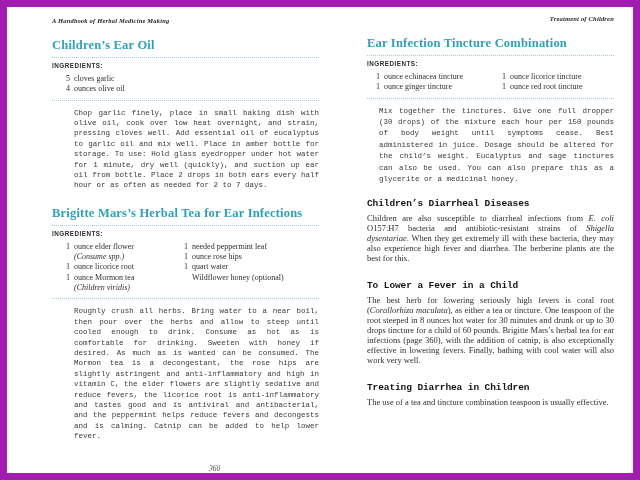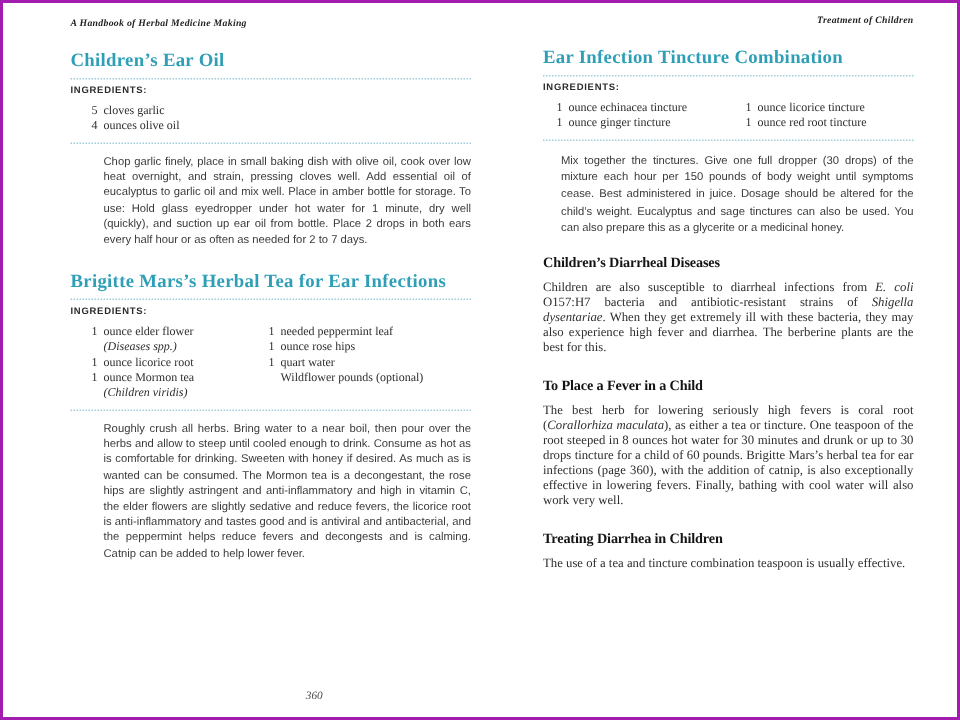--- a/index.html
+++ b/index.html
@@ -1,18 +1,18 @@
 <!DOCTYPE html>
 <html><head>
 <meta charset="utf-8">
 <style>
   html,body{margin:0;padding:0;background:#e9e9e9;}
   .spread{
     position:relative;width:640px;height:480px;background:#ffffff;
-    box-sizing:border-box;border:2px solid #a21caf;overflow:hidden;
+    box-sizing:border-box;border:7px solid #a21caf;overflow:hidden;
     font-family:"Liberation Serif",serif;color:#2e2e2e;
   }
   .page{position:absolute;top:0;}
   .page-left{left:45px;width:267px;top:10px;}
   .page-right{left:360px;width:247px;top:8px;}
 
   .running-header{
     font-family:"Liberation Serif",serif;font-style:italic;font-weight:bold;
     font-size:6.5px;color:#1f1f1f;letter-spacing:.2px;line-height:8px;
   }
@@ -37,29 +37,29 @@
   .page-left  .ing-col.c1{width:125px;padding-left:7px;}
   .page-left  .ing-col.c2{flex:1;}
   .page-right .ing-col.c1{width:128px;padding-left:2px;}
   .page-right .ing-col.c2{flex:1;}
   .ing-row{display:flex;font-size:8px;line-height:10.3px;color:#2e2e2e;}
   .qty{width:11px;text-align:right;flex:none;}
   .ing-text{margin-left:4px;}
   .latin{display:block;font-style:italic;}
 
   .instructions{
-    font-family:Liberation Sans, sans-serif;font-size:7.5px;
+    font-family:Liberation Mono, monospace;font-size:7.5px;
     line-height:10.4px;color:#3a3a3a;text-align:justify;
     margin:7px 0 0 0;
   }
   .page-left  .instructions{margin-left:22px;}
   .page-right .instructions{margin-left:12px;line-height:11.4px;}
 
   .sub-heading{
-    font-family:Liberation Serif, serif;font-weight:bold;
+    font-family:Liberation Mono, monospace;font-weight:bold;
     font-size:9.5px;line-height:11px;color:#141414;letter-spacing:-.1px;
     margin:13px 0 4px 0;
   }
   .sub-heading.gap-lg{margin-top:17px;}
   .body-para{
     font-family:"Liberation Serif",serif;font-size:8.5px;
     line-height:10px;color:#2e2e2e;text-align:justify;margin:0;
   }
   .page-number{
     position:absolute;top:447px;font-size:7.5px;color:#4a4a4a;
@@ -98,21 +98,21 @@
     <section>
       <h2 class="recipe-title mt-title2">Brigitte Mars’s Herbal Tea for Ear Infections</h2>
       <div class="rule"></div>
       <div class="ing-label">INGREDIENTS:</div>
       <div class="ing-grid">
         <div class="ing-col c1">
           <div class="ing-row">
             <span class="qty">1</span>
             <span class="ing-text">
               <span>ounce elder flower</span>
-              <i class="latin">(Diseases spp.)</i>
+              <i class="latin">(Consume spp.)</i>
             </span>
           </div>
           <div class="ing-row">
             <span class="qty">1</span>
             <span class="ing-text">ounce licorice root</span>
           </div>
           <div class="ing-row">
             <span class="qty">1</span>
             <span class="ing-text">
               <span>ounce Mormon tea</span>
@@ -128,21 +128,21 @@
           <div class="ing-row">
             <span class="qty">1</span>
             <span class="ing-text">ounce rose hips</span>
           </div>
           <div class="ing-row">
             <span class="qty">1</span>
             <span class="ing-text">quart water</span>
           </div>
           <div class="ing-row">
             <span class="qty"></span>
-            <span class="ing-text">Wildflower pounds (optional)</span>
+            <span class="ing-text">Wildflower honey (optional)</span>
           </div>
         </div>
       </div>
       <div class="rule below"></div>
       <p class="instructions">Roughly crush all herbs. Bring water to a near boil, then pour over the herbs and allow to steep until cooled enough to drink. Consume as hot as is comfortable for drinking. Sweeten with honey if desired. As much as is wanted can be consumed. The Mormon tea is a decongestant, the rose hips are slightly astringent and anti-inflammatory and high in vitamin C, the elder flowers are slightly sedative and reduce fevers, the licorice root is anti-inflammatory and tastes good and is antiviral and antibacterial, and the peppermint helps reduce fevers and decongests and is calming. Catnip can be added to help lower fever.</p>
     </section>
 
     <div class="page-number left">360</div>
   </div>
 
@@ -178,21 +178,21 @@
       <div class="rule below"></div>
       <p class="instructions">Mix together the tinctures. Give one full dropper (30 drops) of the mixture each hour per 150 pounds of body weight until symptoms cease. Best administered in juice. Dosage should be altered for the child’s weight. Eucalyptus and sage tinctures can also be used. You can also prepare this as a glycerite or a medicinal honey.</p>
     </section>
 
     <section>
       <h3 class="sub-heading">Children’s Diarrheal Diseases</h3>
       <p class="body-para"><span>Children are also susceptible to diarrheal infections from </span><i>E. coli</i><span> O157:H7 bacteria and antibiotic-resistant strains of </span><i>Shigella dysentariae</i><span>. When they get extremely ill with these bacteria, they may also experience high fever and diarrhea. The berberine plants are the best for this.</span></p>
     </section>
 
     <section>
-      <h3 class="sub-heading gap-lg">To Place a Fever in a Child</h3>
+      <h3 class="sub-heading gap-lg">To Lower a Fever in a Child</h3>
       <p class="body-para"><span>The best herb for lowering seriously high fevers is coral root (</span><i>Corallorhiza maculata</i><span>), as either a tea or tincture. One teaspoon of the root steeped in 8 ounces hot water for 30 minutes and drunk or up to 30 drops tincture for a child of 60 pounds. Brigitte Mars’s herbal tea for ear infections (page 360), with the addition of catnip, is also exceptionally effective in lowering fevers. Finally, bathing with cool water will also work very well.</span></p>
     </section>
 
     <section>
       <h3 class="sub-heading gap-lg">Treating Diarrhea in Children</h3>
       <p class="body-para"><span>The use of a tea and tincture combination teaspoon is usually effective.</span></p>
     </section>
 
   </div>
 

